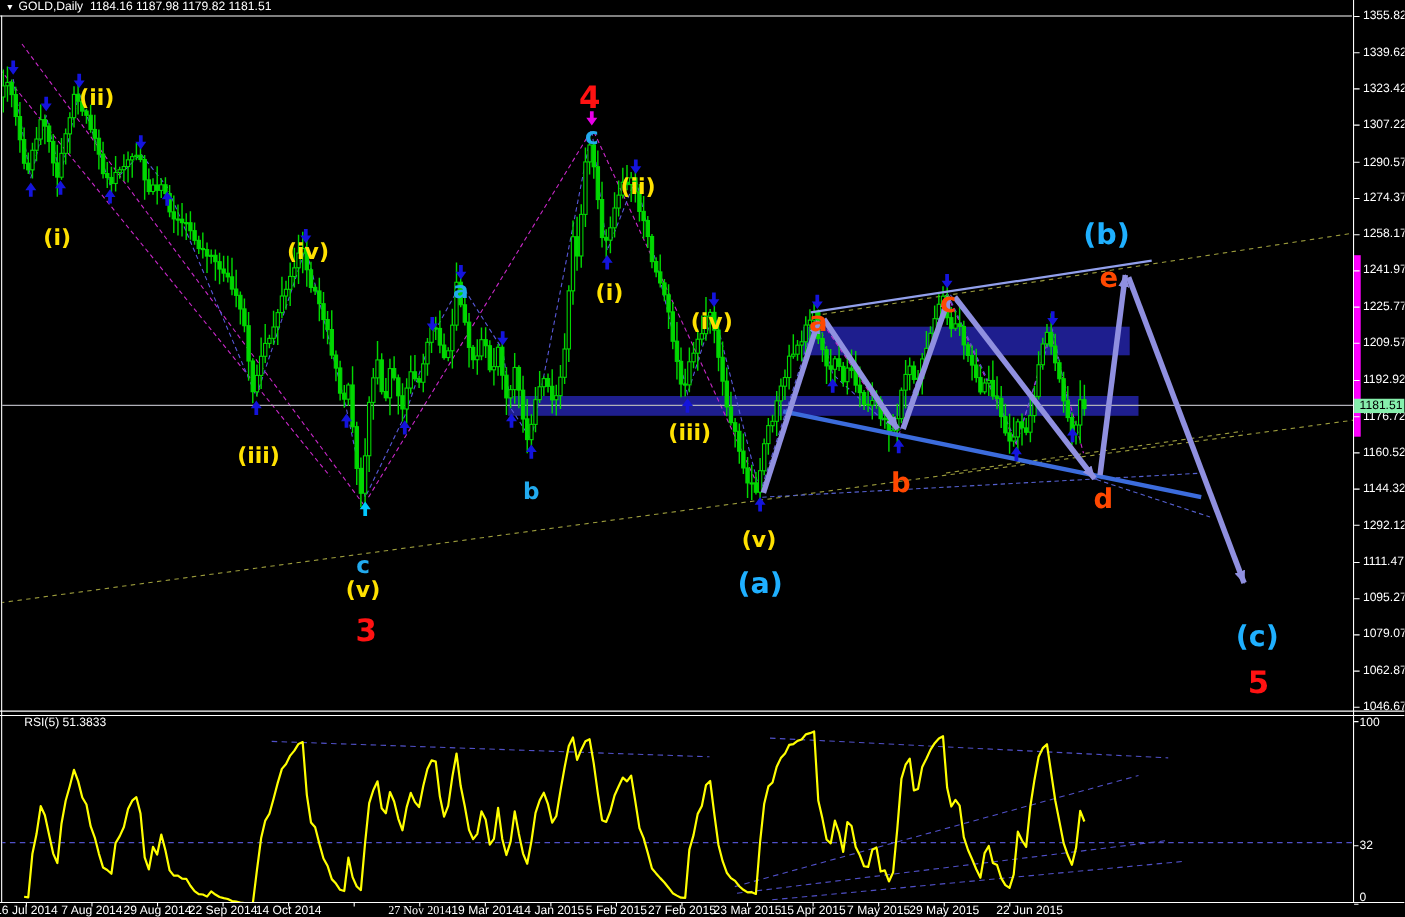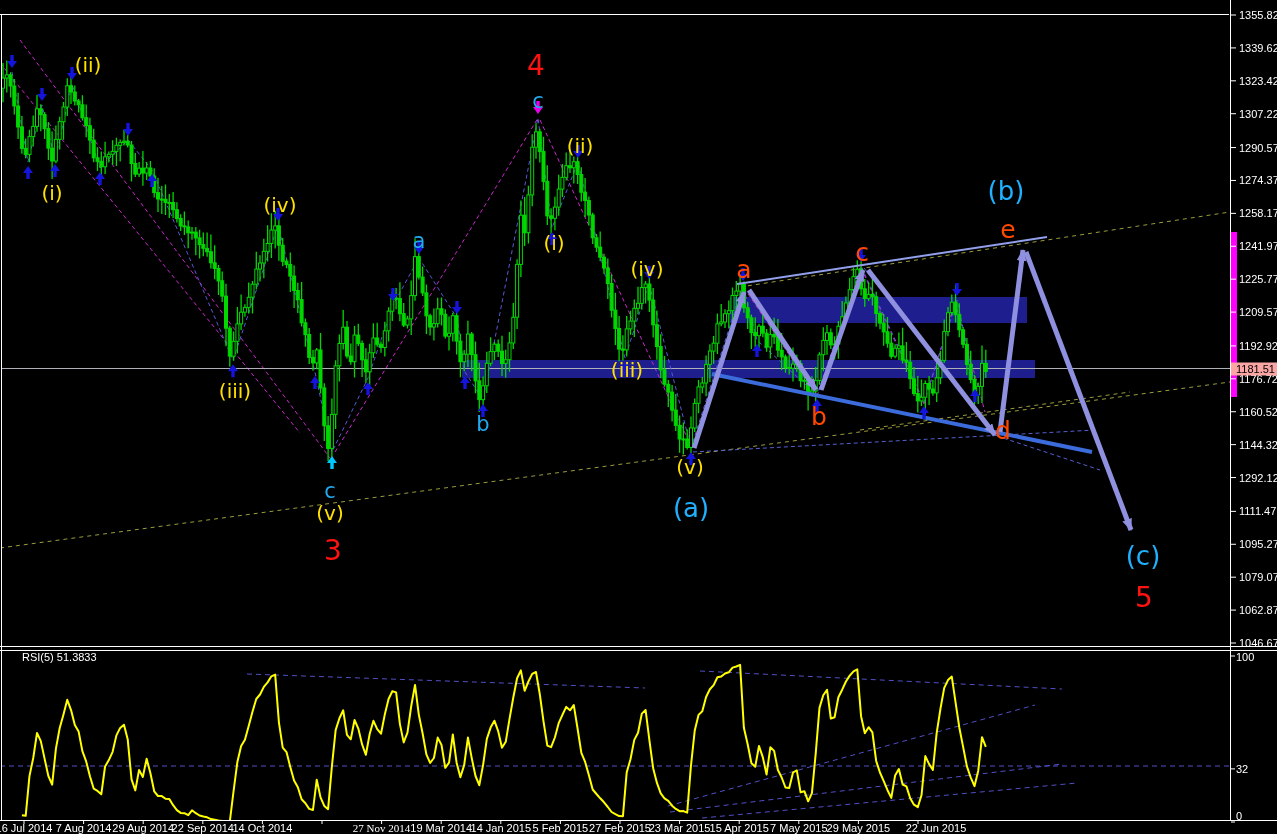--- a/index.html
+++ b/index.html
@@ -5,25 +5,25 @@
   html,body{margin:0;padding:0;background:#000;}
   .screen{position:relative;width:1277px;height:834px;background:#000;overflow:hidden;
           font-family:"Liberation Sans","DejaVu Sans",sans-serif;}
   #chart-svg{position:absolute;left:0;top:0;}
   .titlebar{position:absolute;left:0;top:0;width:1229px;height:14px;color:#fff;font-size:11px;
             line-height:13px;white-space:nowrap;}
   .titlebar .tri{display:inline-block;font-size:8px;margin:0 4px 0 5px;vertical-align:top;line-height:13px;}
   .axis-label{position:absolute;color:#fff;font-size:11px;line-height:11px;white-space:nowrap;}
   .price-label{transform:translateY(-50%);}
   .date-label{transform:translateX(-50%);}
-  .price-tag{position:absolute;background:#fca5a5;color:#000;font-size:11px;line-height:13px;
+  .price-tag{position:absolute;background:#86efac;color:#000;font-size:11px;line-height:13px;
              padding:0 2px 0 5px;width:39px;height:13px;transform:translateY(-50%);}
   #rsi-title{position:absolute;left:4px;top:652px;color:#fff;font-size:11px;padding-left:18px;}
-  .wl{position:absolute;transform:translate(-50%,-50%);font-weight:normal;line-height:1;white-space:nowrap;
-      font-family:"DejaVu Sans",sans-serif;}
+  .wl{position:absolute;transform:translate(-50%,-50%);font-weight:bold;line-height:1;white-space:nowrap;
+      font-family:"DejaVu Sans",sans-serif;margin-top:23px;}
   .wl.y{color:#ffe100;font-size:20px;}
   .wl.c{color:#22aaee;font-size:21px;}
   .wl.cl{color:#1fb0ff;font-size:26px;}
   .wl.r{color:#ff1212;font-size:28px;}
   .wl.o{color:#ff4800;font-size:25px;}
 </style>
 </head>
 <body>
 
 <div class="screen">
@@ -415,20 +415,23 @@
       <line x1="500.8" y1="820" x2="500.8" y2="824" stroke="#fff" stroke-width="1"></line>
       <line x1="560.4" y1="820" x2="560.4" y2="824" stroke="#fff" stroke-width="1"></line>
       <line x1="620" y1="820" x2="620" y2="824" stroke="#fff" stroke-width="1"></line>
       <line x1="679.6" y1="820" x2="679.6" y2="824" stroke="#fff" stroke-width="1"></line>
       <line x1="739.2" y1="820" x2="739.2" y2="824" stroke="#fff" stroke-width="1"></line>
       <line x1="798.8000000000001" y1="820" x2="798.8000000000001" y2="824" stroke="#fff" stroke-width="1"></line>
       <line x1="858.4" y1="820" x2="858.4" y2="824" stroke="#fff" stroke-width="1"></line>
       <line x1="918" y1="820" x2="918" y2="824" stroke="#fff" stroke-width="1"></line>
     </svg>
 
+  <div class="titlebar">
+    <span class="tri">▼</span><span>GOLD,Daily</span>&nbsp;&nbsp;<span>1184.16 1187.98 1179.82 1181.51</span>
+  </div>
 
   <div id="wave-labels">
       <div class="wl y" style="left: 88px; top: 65px;">(ii)</div>
       <div class="wl y" style="left: 52px; top: 193px;">(i)</div>
       <div class="wl y" style="left: 280px; top: 205px;">(iv)</div>
       <div class="wl y" style="left: 235px; top: 391px;">(iii)</div>
       <div class="wl c" style="left: 330px; top: 491px;">c</div>
       <div class="wl y" style="left: 330px; top: 513px;">(v)</div>
       <div class="wl r" style="left: 333px; top: 551px;">3</div>
       <div class="wl c" style="left: 419px; top: 241px;">a</div>

